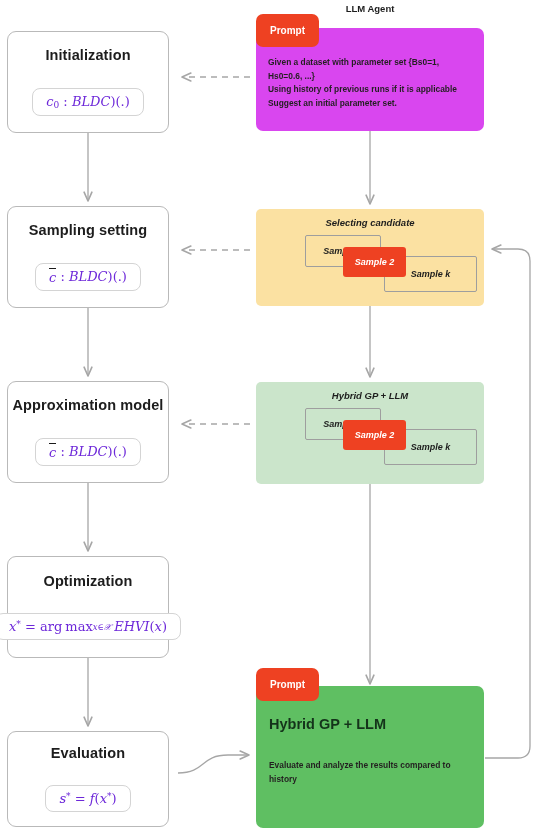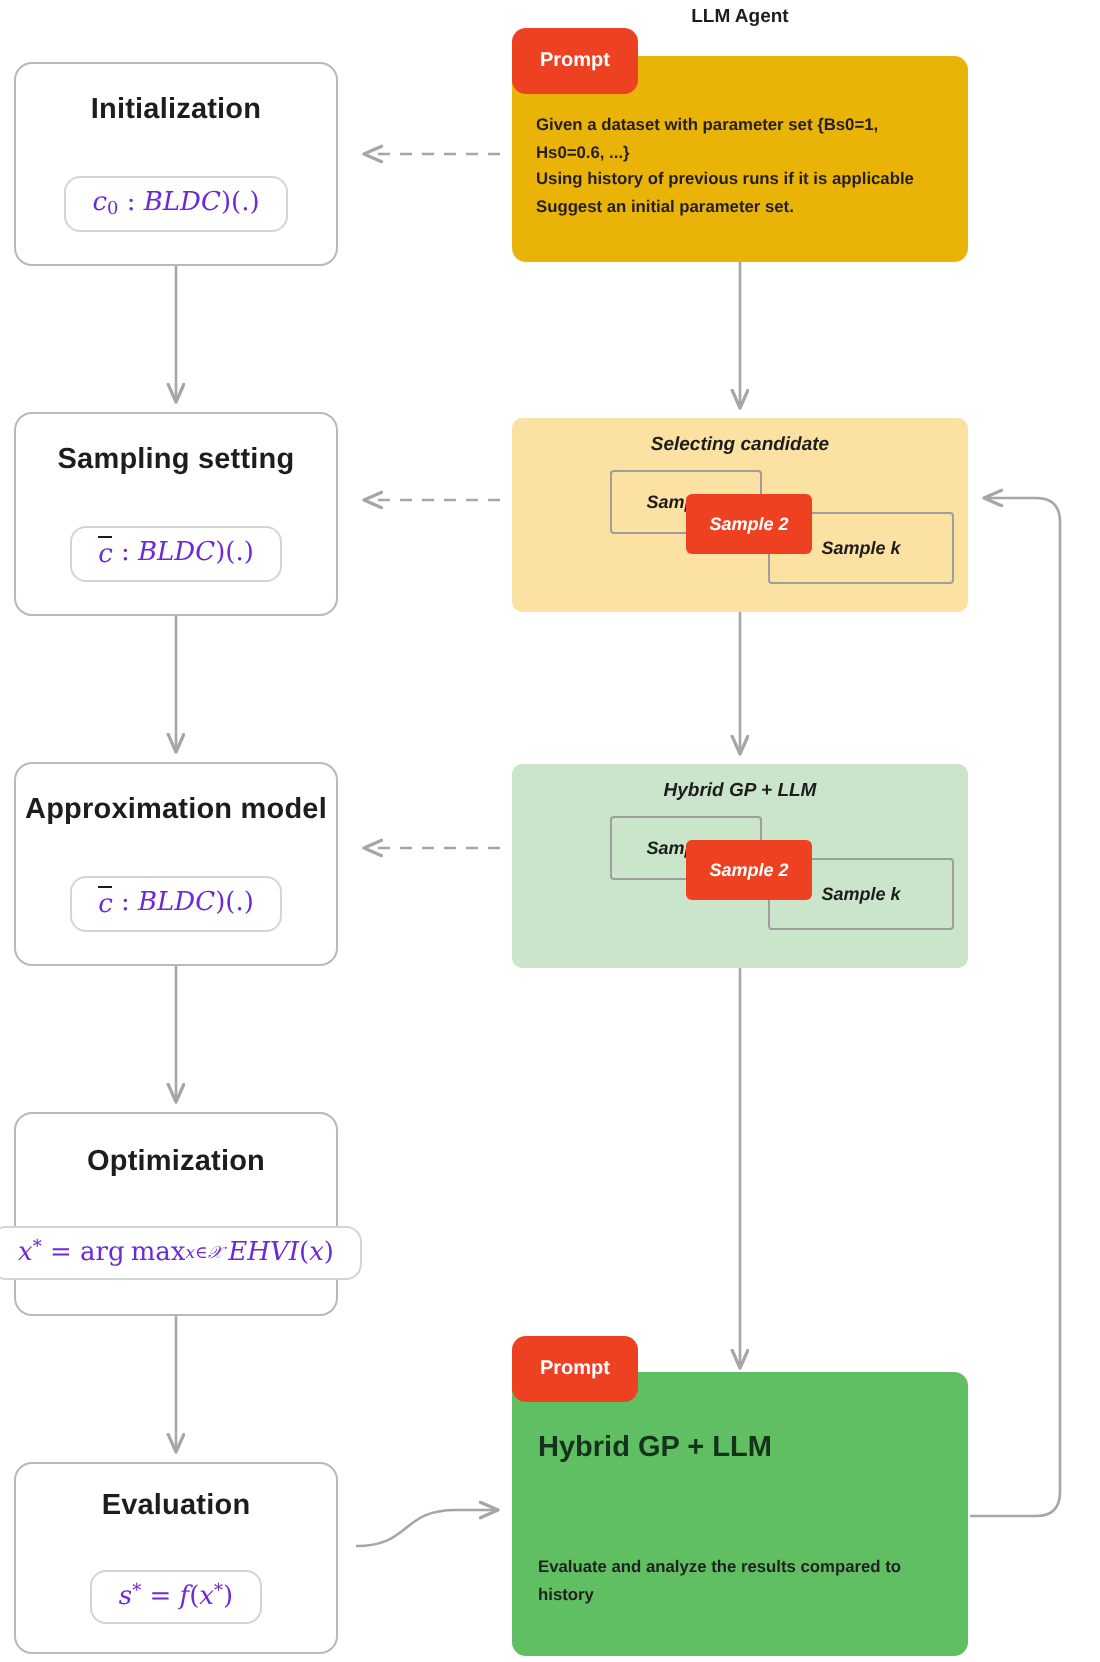--- a/index.html
+++ b/index.html
@@ -45,21 +45,21 @@
   .sample{
     position:absolute;box-sizing:border-box;
     border:1.3px solid #9e9e9e;background:transparent;border-radius:2px;
     display:flex;align-items:center;justify-content:center;
     font-size:9px;font-weight:bold;color:#1d1d1d;
   }
   .sample.hl{background:#EE4122;border:none;color:#ffffff;border-radius:3px;}
 
   
   .promptbox{position:absolute;box-sizing:border-box;border-radius:7px;}
-  .promptbox.amber{background:#eab308;}
+  .promptbox.amber{background:#d946ef;}
   .promptbox.grass{background:#5FBF62;}
   .badge{
     position:absolute;box-sizing:border-box;border-radius:7px;background:#EE4122;
     display:flex;align-items:center;justify-content:center;
     color:#fff;font-size:10px;font-weight:bold;
   }
   .ptext{
     position:absolute;font-size:8.4px;font-weight:bold;color:#231f20;line-height:1.62;
     white-space:pre-line;
   }
@@ -179,18 +179,18 @@
 
   <div class="panel panel-green" style="left:256px;top:382px;width:228px;height:102px;">
     <div class="panel-title">Hybrid GP + LLM</div>
     <div class="sample" style="left:49px;top:26px;width:76px;height:32px;">Sample 1</div>
     <div class="sample" style="left:128px;top:47px;width:93px;height:36px;">Sample k</div>
     <div class="sample hl" style="left:87px;top:38px;width:63px;height:30px;">Sample 2</div>
   </div>
 
   <div class="promptbox grass" style="left:256px;top:686px;width:228px;height:142px;">
     <div class="bigtitle" style="left:13px;top:30px;">Hybrid GP + LLM</div>
-    <div class="ptext" style="left:13px;top:91px;width:204px;">Evaluate and analyze the results compared to
+    <div class="ptext" style="left:13px;top:73px;width:204px;">Evaluate and analyze the results compared to
 history</div>
   </div>
   <div class="badge" style="left:256px;top:668px;width:63px;height:33px;">Prompt</div>
 
 </div>
 
 </body></html>

